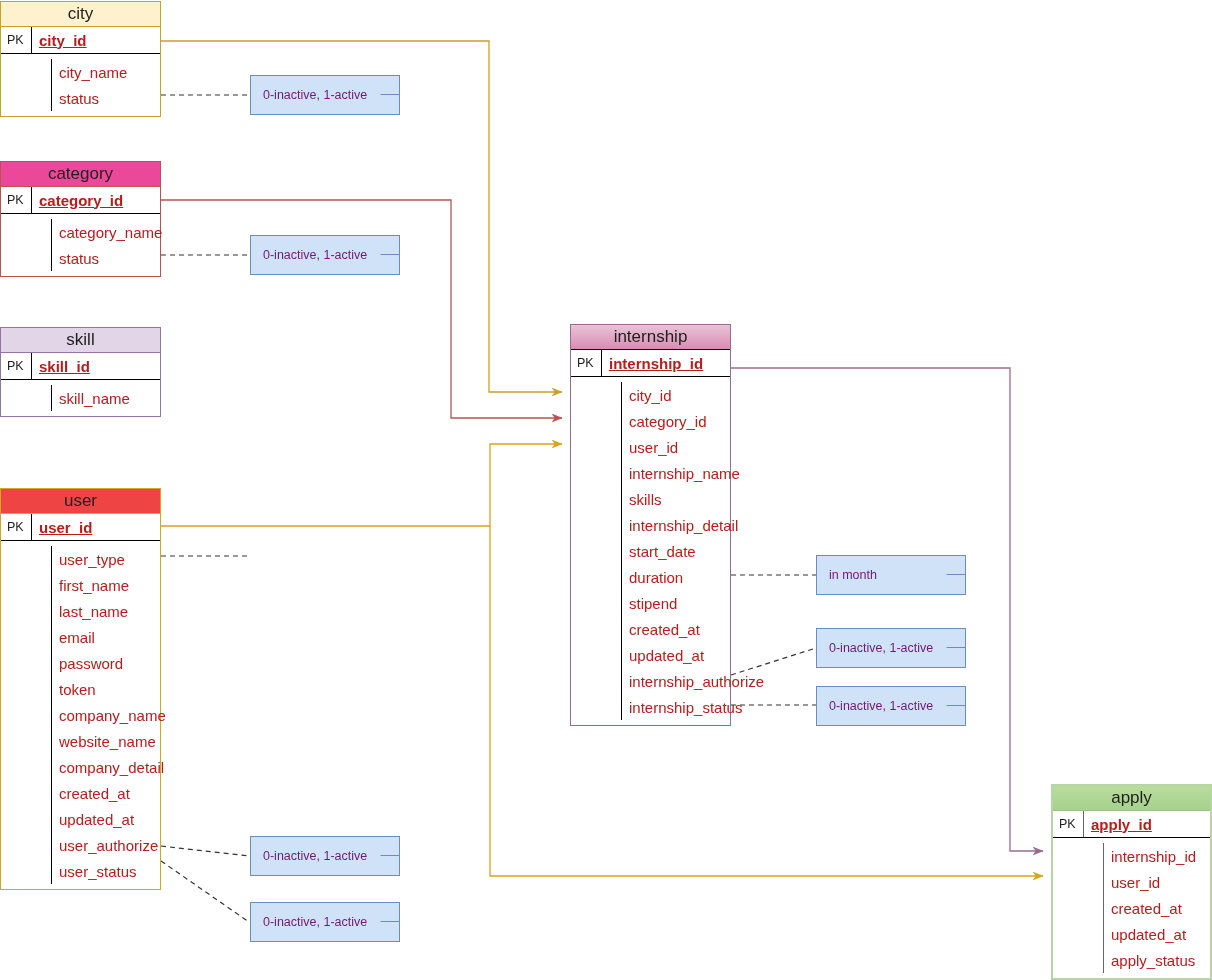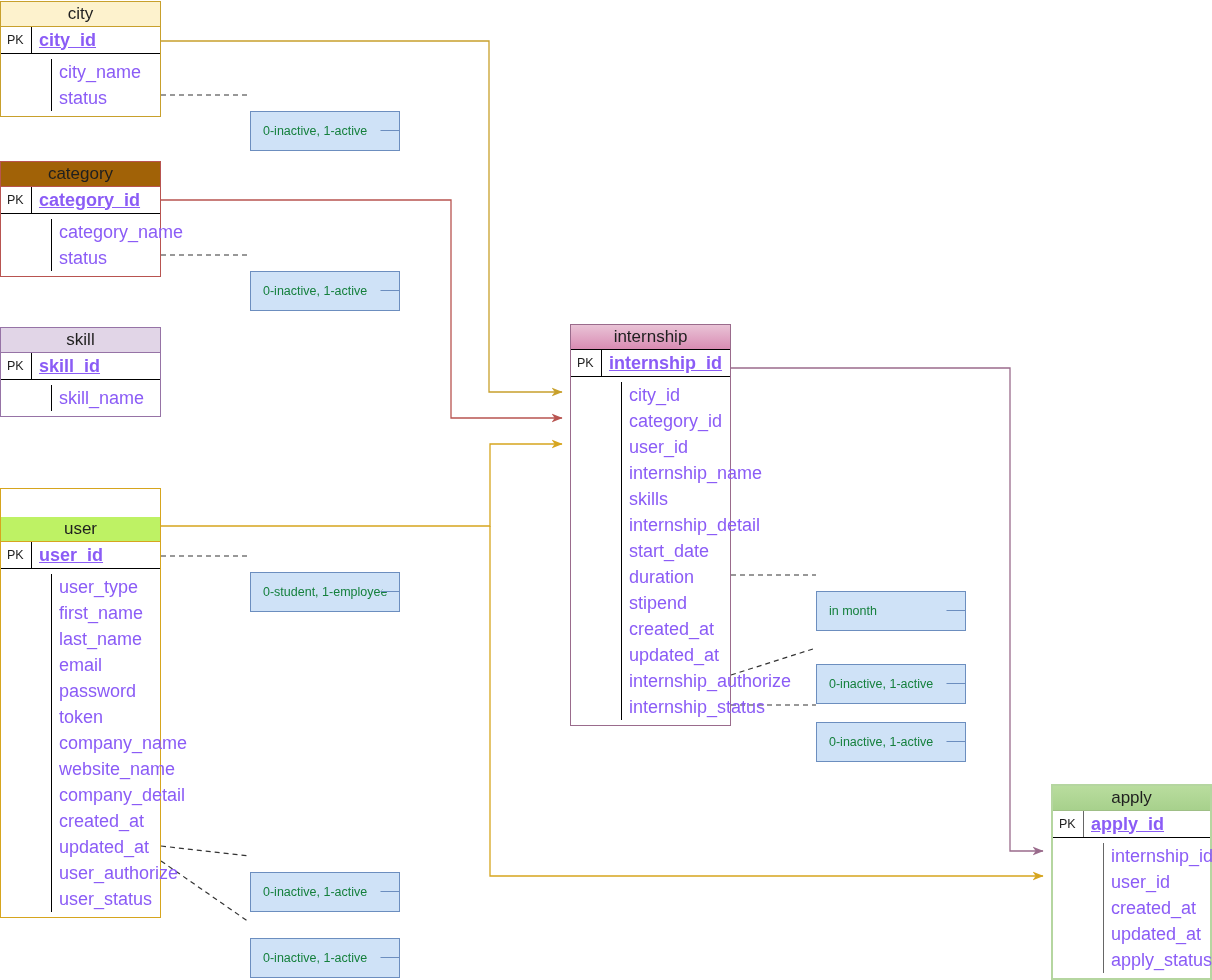--- a/index.html
+++ b/index.html
@@ -66,49 +66,49 @@
     font-size: 12.5px;
     color: #1f1f1f;
   }
   .entity .c2 {
     box-sizing: border-box;
     flex: 1;
     height: 100%;
     display: flex;
     align-items: center;
     padding-left: 7px;
-    font-size: 18px;
-    color: #8b5cf6;
+    font-size: 15px;
+    color: #b91c1c;
     border-left: 1.4px solid #000000;
   }
   .entity .pkrow .c2 {
     font-weight: bold;
     text-decoration: underline;
   }
   .entity .body {
     box-sizing: border-box;
     padding-top: 5px;
     padding-bottom: 5px;
     margin-left: 20px;
   }
   .entity .body .row .c1 { border-left: 0; }
 
   
   .e-city   { border-color: #c8a02c; }
   .e-city .hdr { background: #fdf2cd; border-bottom-color: #c8a02c; }
   .e-city .pkrow { border-bottom-color: #000; }
 
   .e-category   { border-color: #b85450; }
-  .e-category .hdr { background: #a16207; border-bottom-color: #b85450; }
+  .e-category .hdr { background: #ec4899; border-bottom-color: #b85450; }
 
   .e-skill   { border-color: #9673a6; }
   .e-skill .hdr { background: #e1d5e7; border-bottom-color: #9673a6; }
 
   .e-user   { border-color: #d6a51e; }
-  .e-user .hdr { background: #bef264; border-bottom-color: #d6a51e; margin-top: 28px; }
+  .e-user .hdr { background: #ef4444; border-bottom-color: #d6a51e; }
 
   .e-internship   { border-color: #9a6b8c; }
   .e-internship .hdr {
     background: linear-gradient(to bottom, #e9c3d6 0%, #d98cb3 100%);
     border-bottom-color: #000;
   }
 
   .e-apply   { border-color: #b5d6a0; border-width: 2px; }
   .e-apply .hdr {
     background: linear-gradient(to bottom, #b9dd9e 0%, #a7d18c 100%);
@@ -116,25 +116,24 @@
   }
   .e-apply .c2 { border-left-color: #666; }
 
   
   .note {
     position: absolute;
     box-sizing: border-box;
     background: #cfe2f7;
     border: 1px solid #6c8ebf;
     font-size: 12.5px;
-    color: #15803d;
+    color: #701a75;
     display: flex;
     align-items: center;
     padding-left: 12px;
-    margin-top: 36px;
   }
   .note .fold {
     position: absolute;
     top: -1px;
     right: -1px;
     width: 19px;
     height: 19px;
     background: #cfe2f7;
     border-left: 1px solid #6c8ebf;
     border-bottom: 1px solid #6c8ebf;
@@ -390,24 +389,20 @@
   <div class="note" style="left:250px; top:75px; width:150px; height:40px;">
     <span>0-inactive, 1-active</span>
     <span class="fold"></span>
   </div>
 
   <div class="note" style="left:250px; top:235px; width:150px; height:40px;">
     <span>0-inactive, 1-active</span>
     <span class="fold"></span>
   </div>
 
-  <div class="note" style="left:250px; top:536px; width:150px; height:40px;">
-    <span>0-student, 1-employee</span>
-    <span class="fold"></span>
-  </div>
 
   <div class="note" style="left:250px; top:836px; width:150px; height:40px;">
     <span>0-inactive, 1-active</span>
     <span class="fold"></span>
   </div>
 
   <div class="note" style="left:250px; top:902px; width:150px; height:40px;">
     <span>0-inactive, 1-active</span>
     <span class="fold"></span>
   </div>

